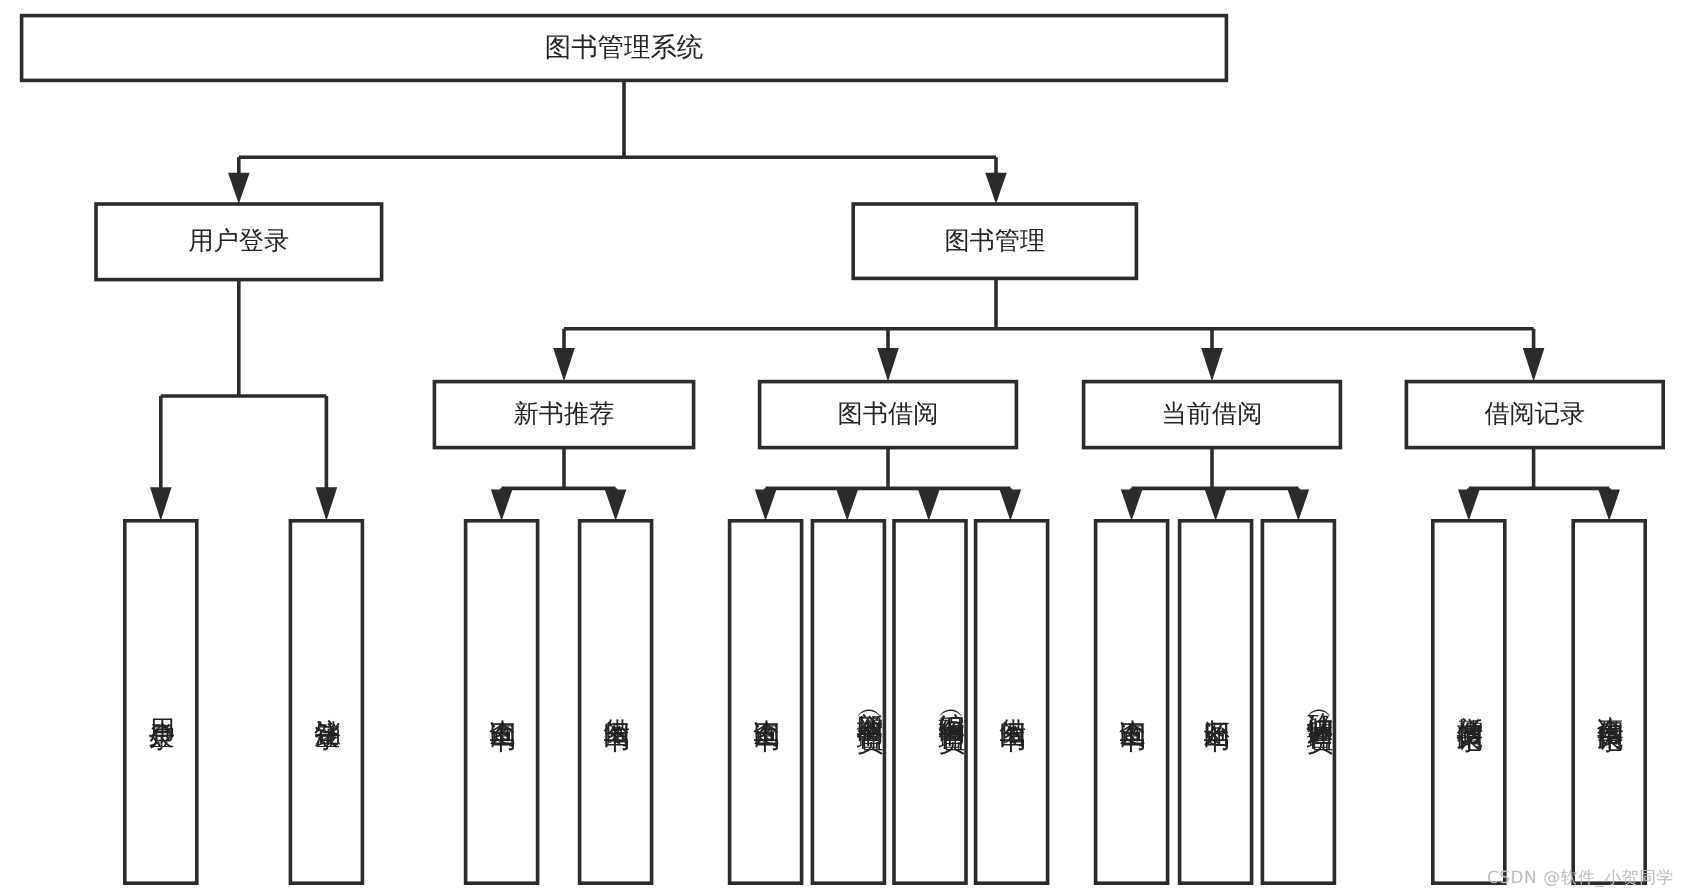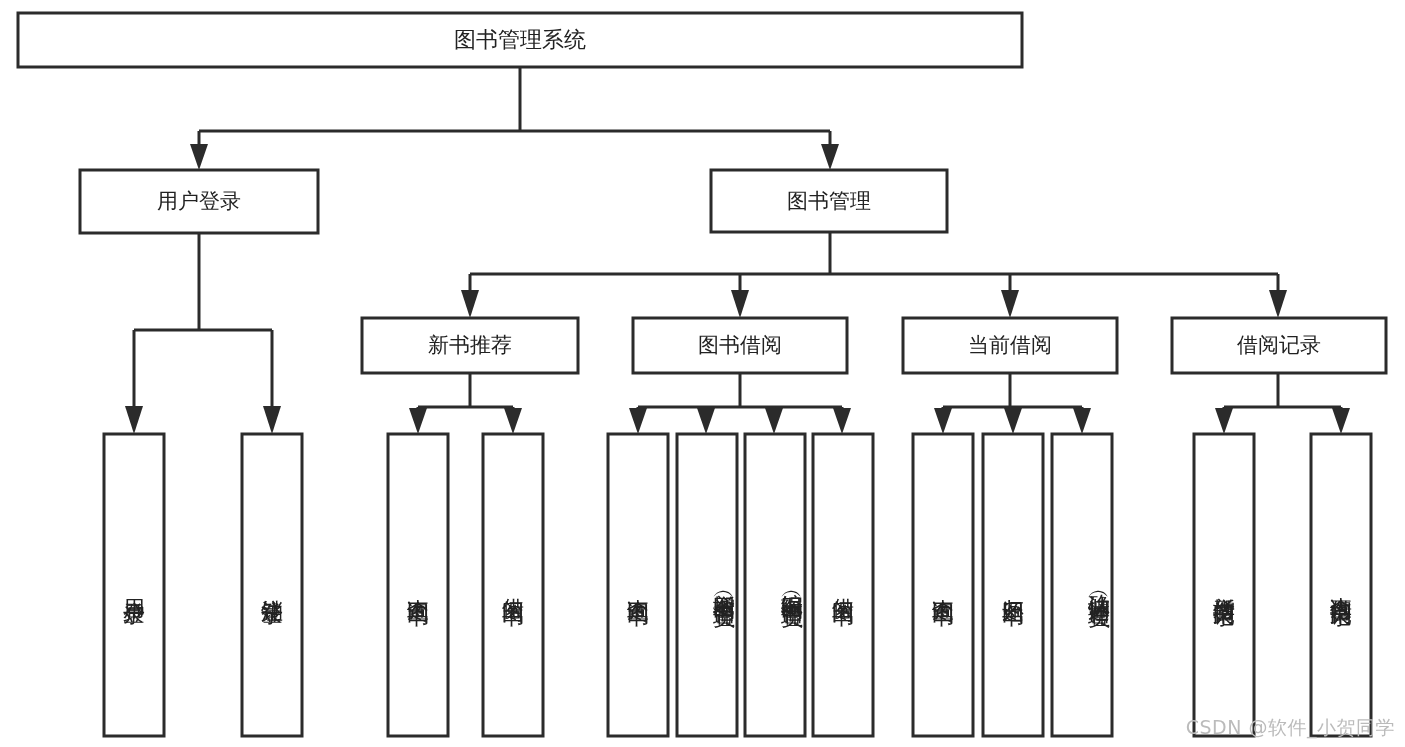--- a/index.html
+++ b/index.html
@@ -70,21 +70,21 @@
     letter-spacing: 2px;
     color: #222222;
     white-space: nowrap;
     pointer-events: none;
   }
   .watermark {
     position: absolute;
     right: 10px;
     bottom: 6px;
     font-family: "DejaVu Sans", "Liberation Sans", sans-serif;
-    font-size: 19px;
+    font-size: 14px;
     color: #bbbbbb;
     letter-spacing: 0.5px;
     user-select: none;
   }
 </style>
 </head>
 <body>
 
 <div id="diagram-root">
 

